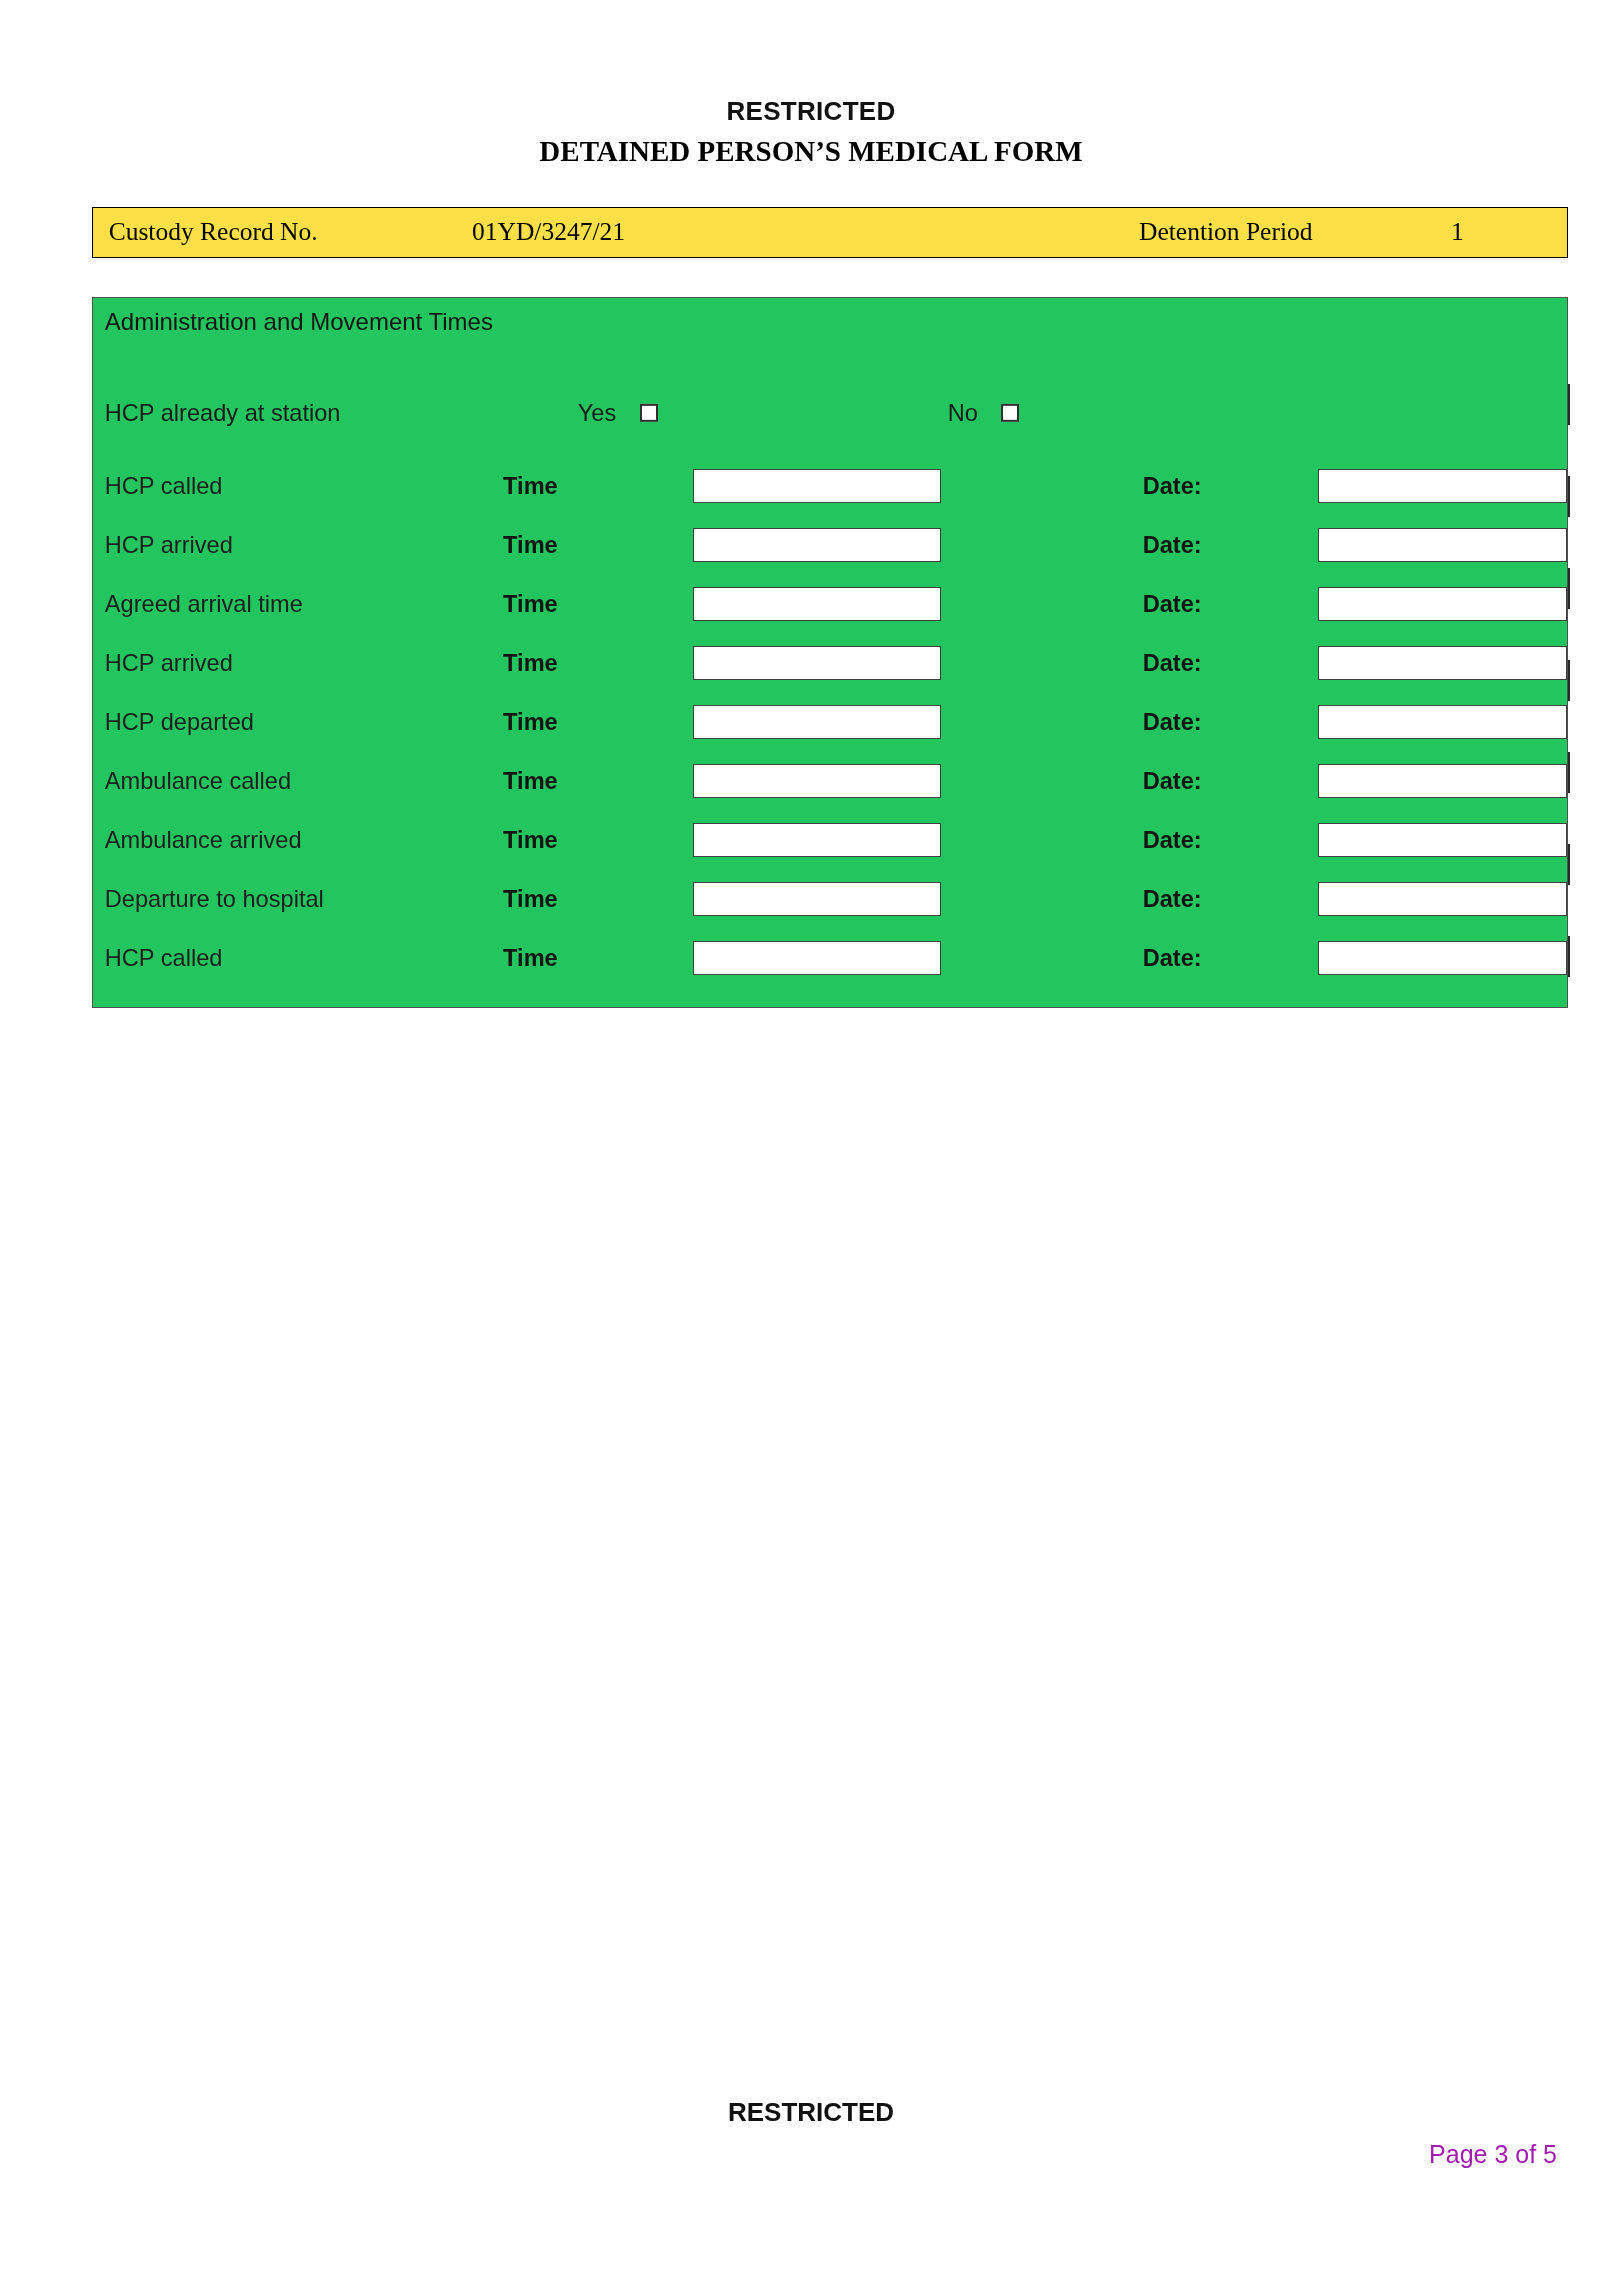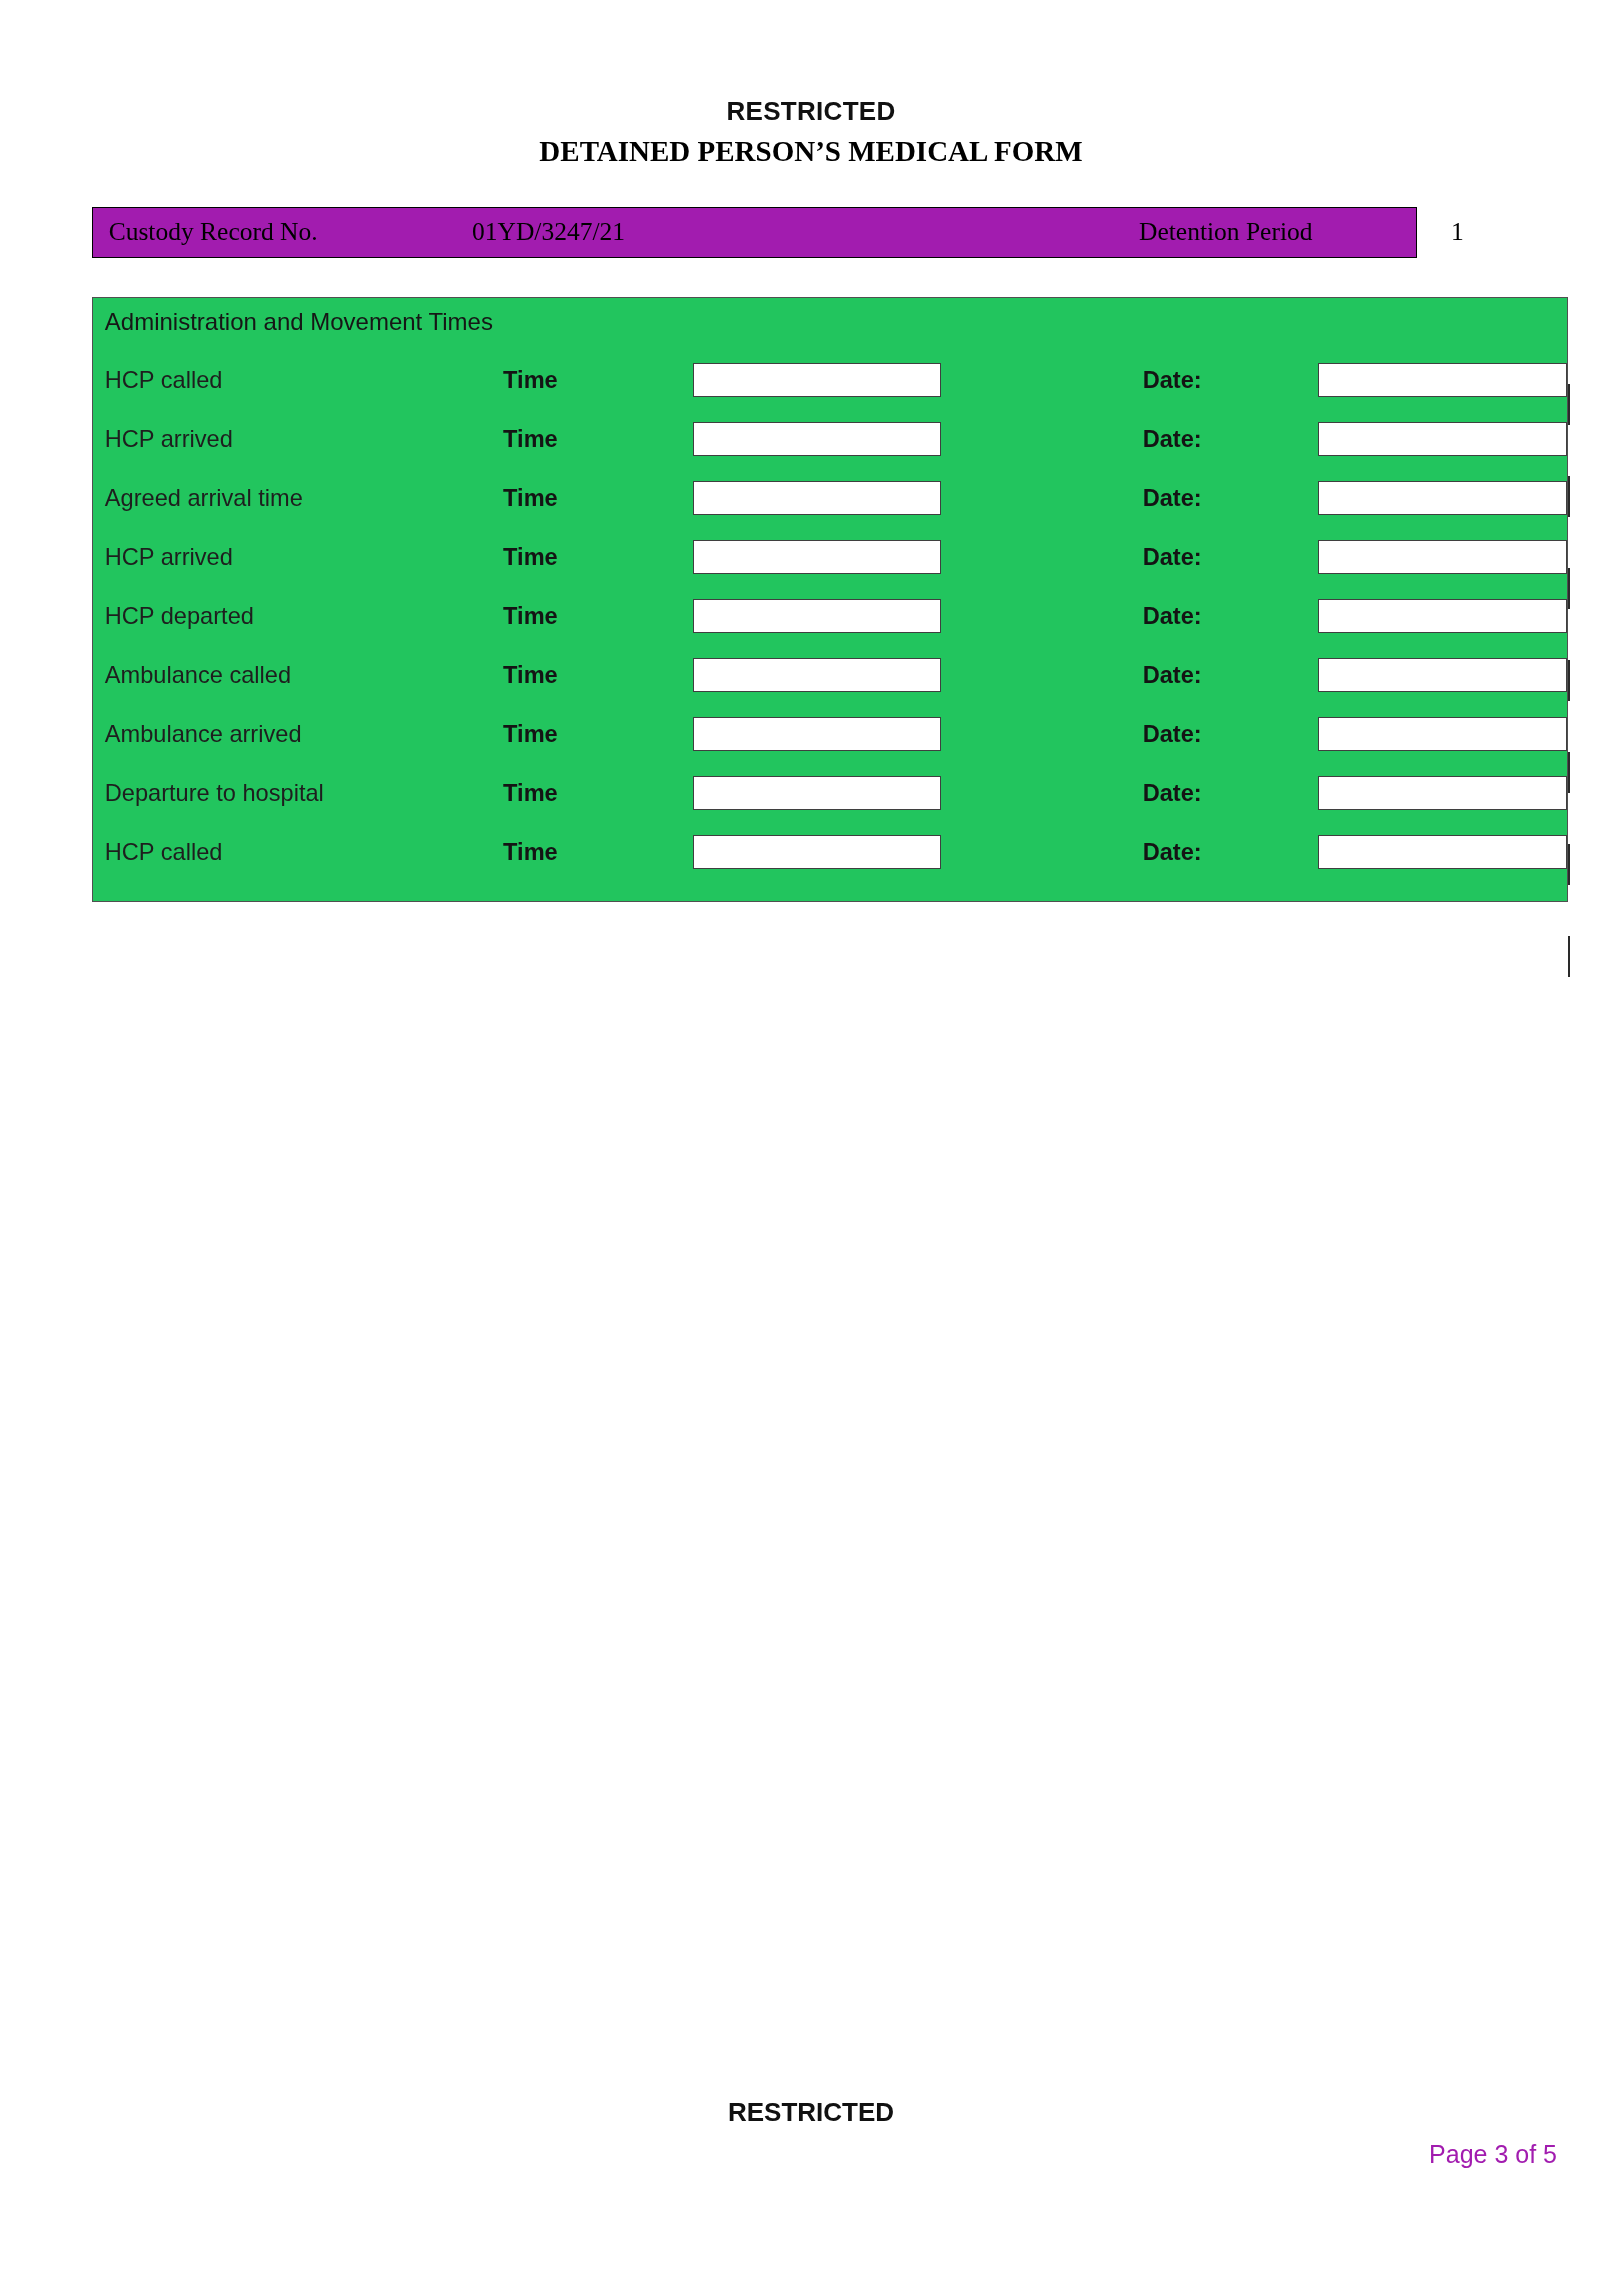--- a/index.html
+++ b/index.html
@@ -17,27 +17,27 @@
   
   .header { text-align:center; padding-top:96px; }
   .restricted-top { font-size:26px; font-weight:700; letter-spacing:0.3px; color:#111; }
   .doc-title { font-family:"Liberation Serif", serif; font-size:29px; font-weight:700; margin-top:7.9px; color:#000; }
 
   
   .custody-bar {
     position:relative;
     margin-left:92px;
     margin-top:39px;
-    width:1325px;
+    width:1476px;
     height:51px;
     border:1.3px solid #000;
     font-family:"Liberation Serif", serif;
     font-size:25.5px;
     color:#000;
-    background:#a21caf;
+    background:#fde047;
   }
   .custody-bar span { position:absolute; top:50%; transform:translateY(-50%); white-space:nowrap; }
   .cb-record-label   { left:15.7px; }
   .cb-record-value   { left:379px; }
   .cb-detention-label{ left:1046px; }
   .cb-detention-value{ left:1358px; }
 
   
   .section {
     position:relative;
@@ -116,20 +116,27 @@
     <span class="cb-record-value">01YD/3247/21</span>
     <span class="cb-detention-label">Detention Period</span>
     <span class="cb-detention-value">1</span>
   </div>
 
   <div class="section">
     <div class="edge-ticks"></div>
 
     <div class="section-title">Administration and Movement Times</div>
 
+    <div class="yesno-row">
+      <span class="lbl yn-main">HCP already at station</span>
+      <span class="lbl yn-yes">Yes</span>
+      <span class="checkbox cb-yes"></span>
+      <span class="lbl yn-no">No</span>
+      <span class="checkbox cb-no"></span>
+    </div>
 
     <div class="rows">
 
       <div class="form-row">
         <span class="fr-label">HCP called</span>
         <span class="fr-time-label">Time</span>
         <input class="fr-input fr-time-input" value="" style="">
         <span class="fr-date-label">Date:</span>
         <input class="fr-input fr-date-input" value="" style="">
       </div>

